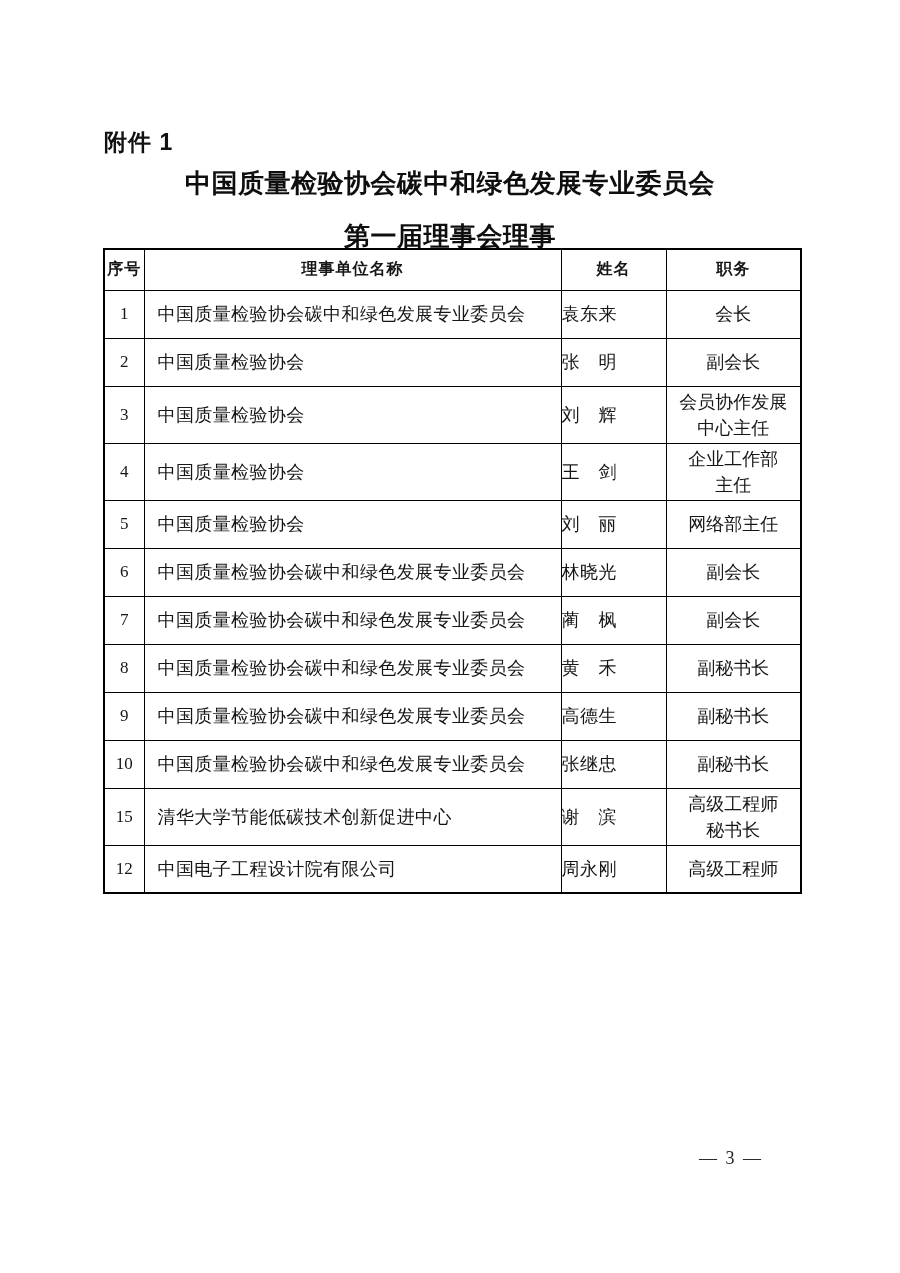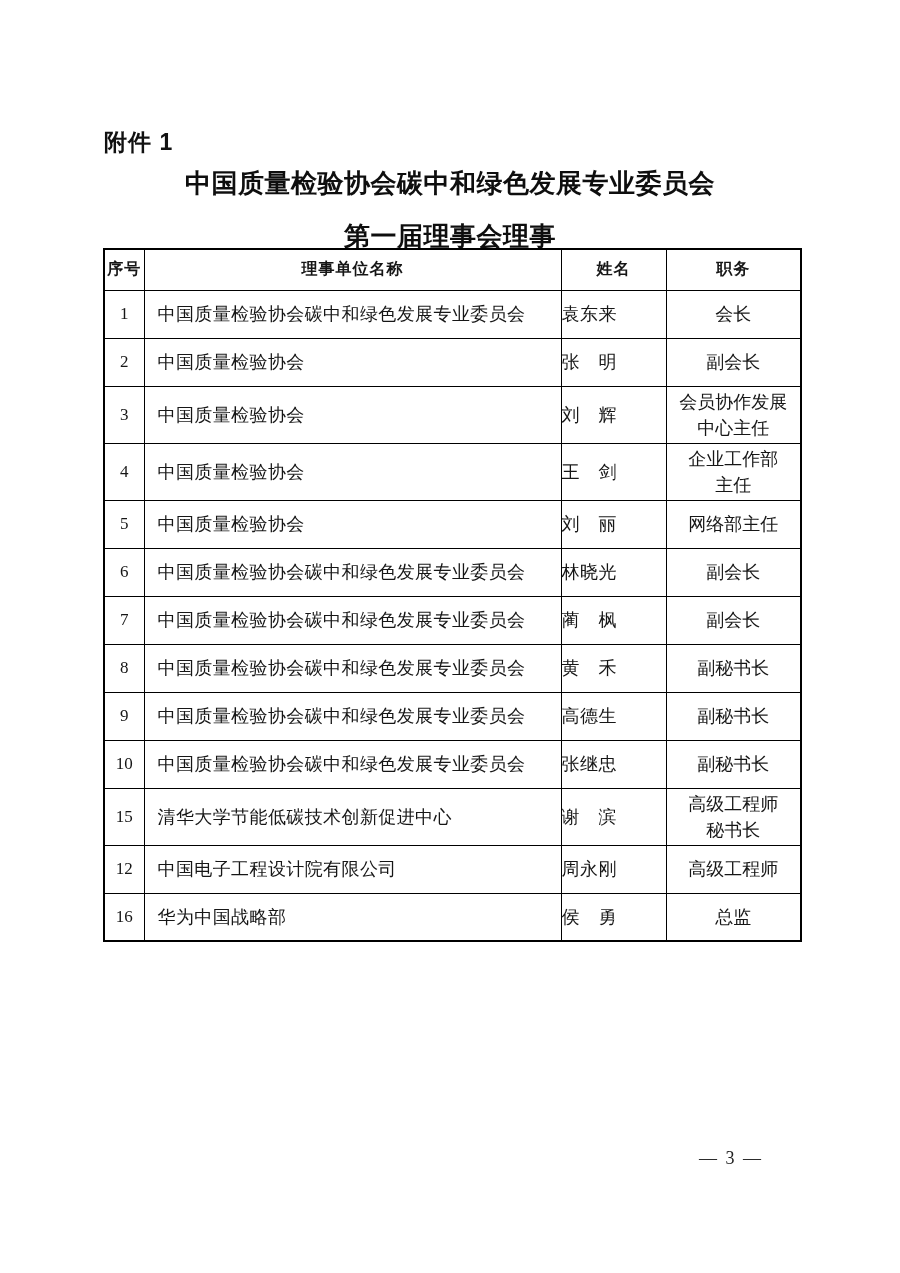--- a/index.html
+++ b/index.html
@@ -192,24 +192,18 @@
           <td class="cell-name">谢　滨</td>
           <td class="cell-position">高级工程师
 秘书长</td>
         </tr>
         <tr>
           <td class="cell-no">12</td>
           <td class="cell-unit">中国电子工程设计院有限公司</td>
           <td class="cell-name">周永刚</td>
           <td class="cell-position">高级工程师</td>
         </tr>
-        <tr>
-          <td class="cell-no">16</td>
-          <td class="cell-unit">华为中国战略部</td>
-          <td class="cell-name">侯　勇</td>
-          <td class="cell-position">总监</td>
-        </tr>
       </tbody>
   </table>
 
   <div class="page-number">— 3 —</div>
 
 </div>
 
 </body></html>

